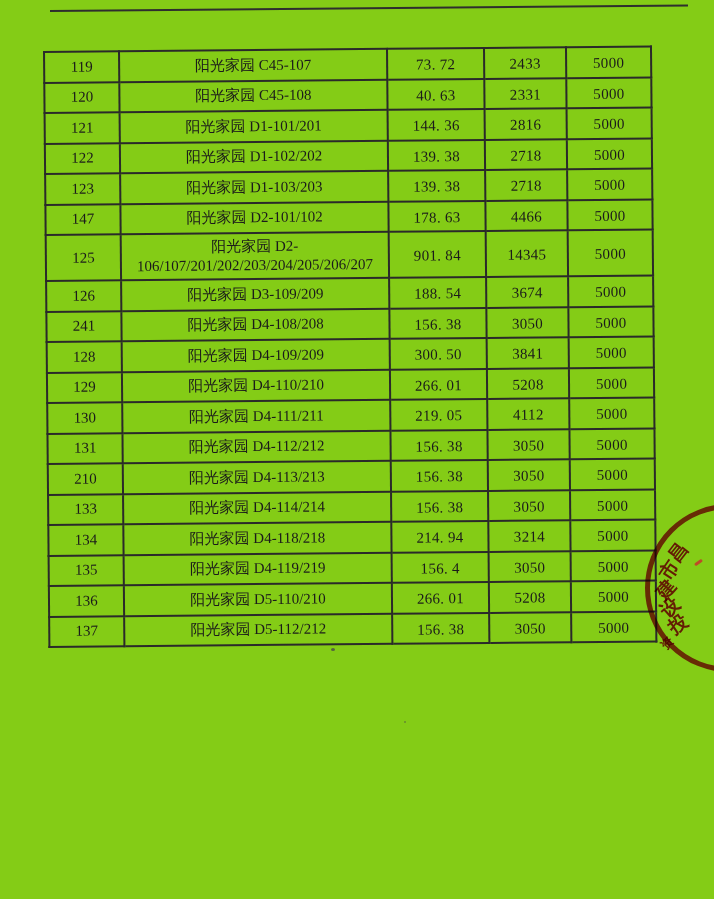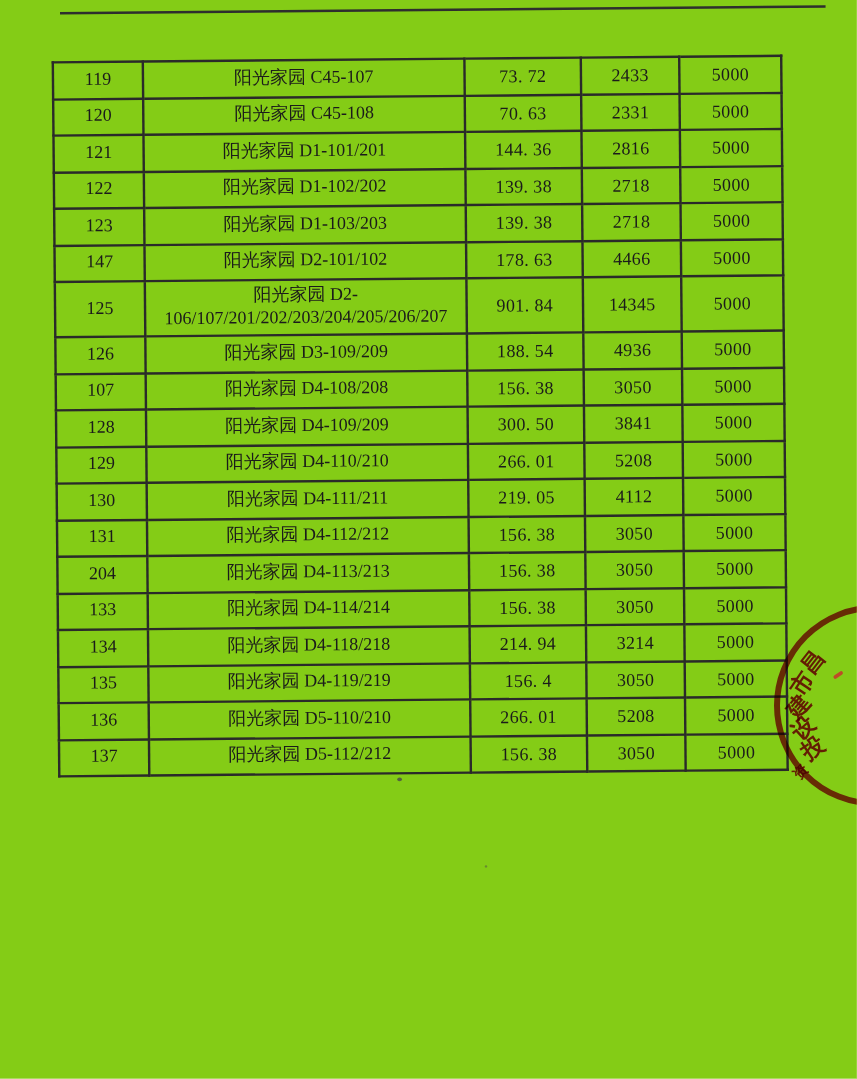--- a/index.html
+++ b/index.html
@@ -107,21 +107,21 @@
           <tr>
             <td class="col-no">119</td>
             <td class="col-name">阳光家园 C45-107</td>
             <td class="col-area">73. 72</td>
             <td class="col-amount">2433</td>
             <td class="col-price">5000</td>
           </tr>
           <tr>
             <td class="col-no">120</td>
             <td class="col-name">阳光家园 C45-108</td>
-            <td class="col-area">70. 63</td>
+            <td class="col-area">40. 63</td>
             <td class="col-amount">2331</td>
             <td class="col-price">5000</td>
           </tr>
           <tr>
             <td class="col-no">121</td>
             <td class="col-name">阳光家园 D1-101/201</td>
             <td class="col-area">144. 36</td>
             <td class="col-amount">2816</td>
             <td class="col-price">5000</td>
           </tr>
@@ -151,25 +151,25 @@
             <td class="col-name">阳光家园 D2-
 106/107/201/202/203/204/205/206/207</td>
             <td class="col-area">901. 84</td>
             <td class="col-amount">14345</td>
             <td class="col-price">5000</td>
           </tr>
           <tr>
             <td class="col-no">126</td>
             <td class="col-name">阳光家园 D3-109/209</td>
             <td class="col-area">188. 54</td>
-            <td class="col-amount">4936</td>
-            <td class="col-price">5000</td>
-          </tr>
-          <tr>
-            <td class="col-no">107</td>
+            <td class="col-amount">3674</td>
+            <td class="col-price">5000</td>
+          </tr>
+          <tr>
+            <td class="col-no">241</td>
             <td class="col-name">阳光家园 D4-108/208</td>
             <td class="col-area">156. 38</td>
             <td class="col-amount">3050</td>
             <td class="col-price">5000</td>
           </tr>
           <tr>
             <td class="col-no">128</td>
             <td class="col-name">阳光家园 D4-109/209</td>
             <td class="col-area">300. 50</td>
             <td class="col-amount">3841</td>
@@ -190,21 +190,21 @@
             <td class="col-price">5000</td>
           </tr>
           <tr>
             <td class="col-no">131</td>
             <td class="col-name">阳光家园 D4-112/212</td>
             <td class="col-area">156. 38</td>
             <td class="col-amount">3050</td>
             <td class="col-price">5000</td>
           </tr>
           <tr>
-            <td class="col-no">204</td>
+            <td class="col-no">210</td>
             <td class="col-name">阳光家园 D4-113/213</td>
             <td class="col-area">156. 38</td>
             <td class="col-amount">3050</td>
             <td class="col-price">5000</td>
           </tr>
           <tr>
             <td class="col-no">133</td>
             <td class="col-name">阳光家园 D4-114/214</td>
             <td class="col-area">156. 38</td>
             <td class="col-amount">3050</td>

